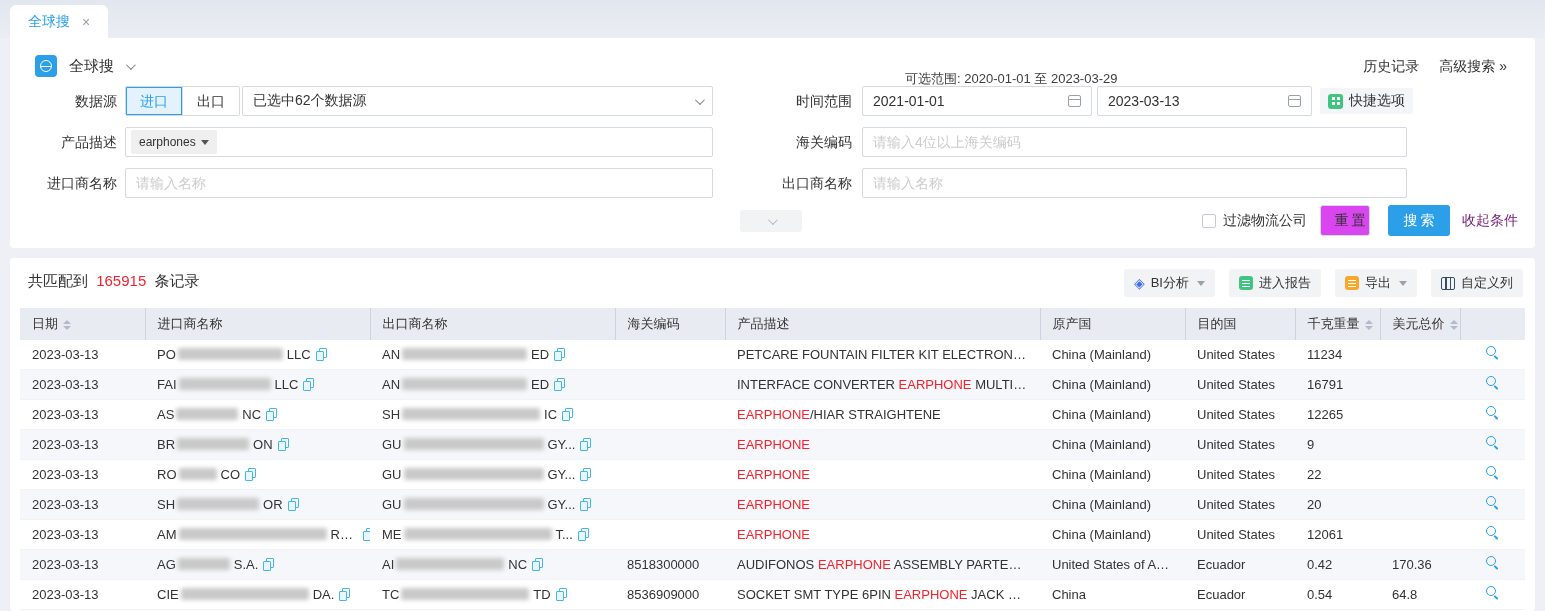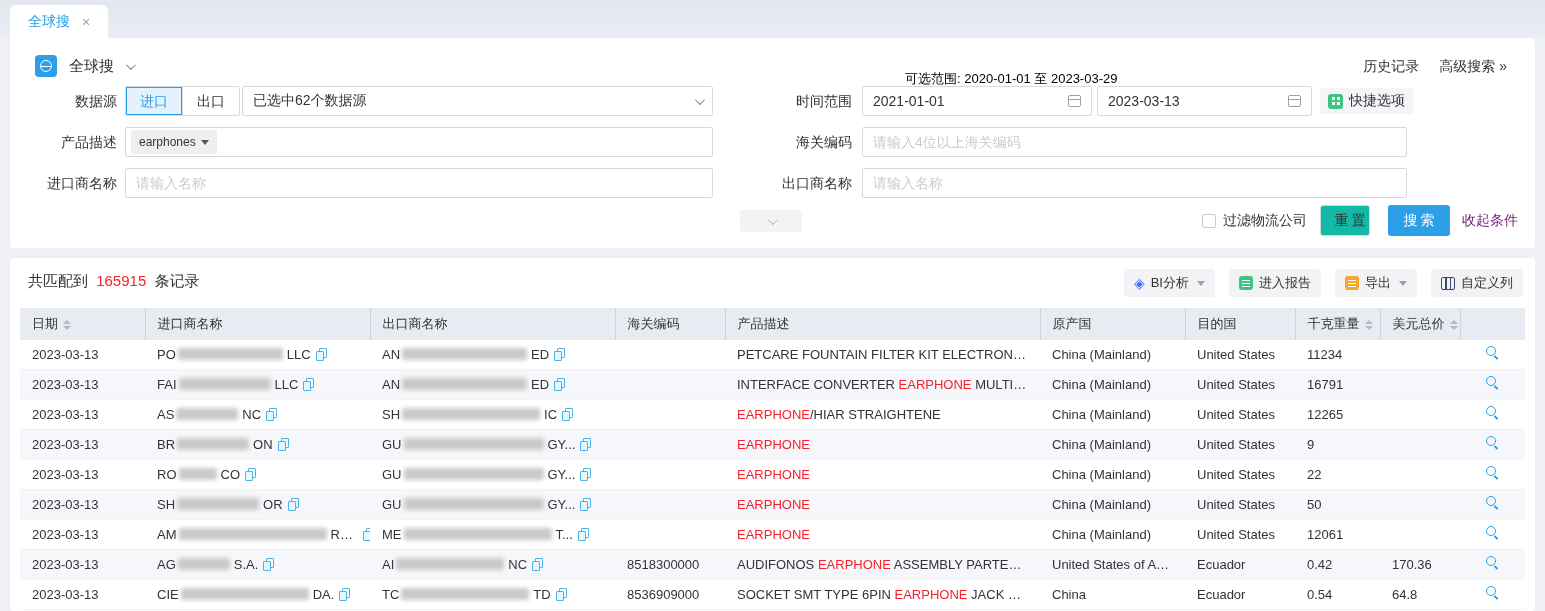--- a/index.html
+++ b/index.html
@@ -24,21 +24,21 @@
   .globe-ico { width:22px; height:22px; background:#2b9fe8; border-radius:4px; position:relative; }
   .globe-ico::before { content:""; position:absolute; left:5px; top:5px; width:10px; height:10px;
     border:1.5px solid #fff; border-radius:50%; }
   .globe-ico::after { content:""; position:absolute; left:5px; top:10.5px; width:12px; height:1.5px; background:#fff; }
   .p-title .txt { font-size:15px; color:#333; }
   .chev { display:inline-block; width:7px; height:7px; border-right:1.5px solid #7a8088;
     border-bottom:1.5px solid #7a8088; transform:rotate(45deg) translateY(-2px); }
   .top-links { position:absolute; right:28px; top:20px; display:flex; gap:20px; font-size:14px; color:#333; }
   .top-links span { cursor:pointer; }
 
-  .date-hint { position:absolute; left:895px; top:32px; font-size:13px; color:#000000; }
+  .date-hint { position:absolute; left:895px; top:32px; font-size:13px; color:#404040; }
 
   .f-label { position:absolute; font-size:14px; color:#333; text-align:right; line-height:30px; }
   .lab-l { left:20px; width:87px; }
   .lab-r { left:765px; width:77px; }
 
   .inputbox { position:absolute; height:30px; border:1px solid #d5d9e0; border-radius:2px;
     background:#fff; display:flex; align-items:center; padding:0 10px; font-size:14px; }
   .inputbox input { border:none; outline:none; width:100%; font-size:14px; color:#333;
     font-family:inherit; background:transparent; }
   .inputbox input::placeholder { color:#ccc; }
@@ -66,21 +66,21 @@
     border-top:5px solid #555; }
 
   .collapse-pill { position:absolute; left:730px; top:172px; width:62px; height:22px; background:#f2f3f5;
     border-radius:3px; display:flex; align-items:center; justify-content:center; cursor:pointer; }
   .collapse-pill .chev { border-color:#b3b9c4; }
 
   .cbx-group { position:absolute; top:174px; display:flex; align-items:center; gap:7px;
     font-size:14px; color:#333; cursor:pointer; }
   .cbx { width:14px; height:14px; border:1px solid #c6cad2; border-radius:2px; background:#fff; }
 
-  .btn-reset { position:absolute; left:1310px; top:167px; width:50px; height:31px; background:#14b8a6;
+  .btn-reset { position:absolute; left:1310px; top:167px; width:50px; height:31px; background:#d946ef;
     border:1px solid #d5d9e0; border-radius:3px; font-size:14px; color:#333; cursor:pointer;
     letter-spacing:3px; padding-left:13px; font-family:inherit; }
   .btn-search { position:absolute; left:1378px; top:167px; width:62px; height:31px; background:#2b9fe8;
     border:none; border-radius:3px; font-size:14px; color:#fff; cursor:pointer;
     letter-spacing:3px; padding-left:3px; font-family:inherit; }
   .collapse-link { position:absolute; left:1452px; top:174px; font-size:14px; color:#701a75; cursor:pointer; }
 
   
   .res-bar { position:absolute; left:18px; top:14px; font-size:15px; color:#333; }
   .res-bar .red { color:#f5222d; margin:0 4px; }
@@ -345,21 +345,21 @@
     <td class="act"><span class="mag"></span></td>
   </tr>
           <tr>
     <td>2023-03-13</td>
     <td><span class="nm">SH<span class="blur" style="width: 82px;"></span>OR</span><span class="copy-ico"></span></td>
     <td><span class="nm">GU<span class="blur" style="width: 140px;"></span>GY...</span><span class="copy-ico"></span></td>
     <td></td>
     <td><span class="desc"><span class="hl">EARPHONE</span></span></td>
     <td>China (Mainland)</td>
     <td>United States</td>
-    <td>50</td>
+    <td>20</td>
     <td></td>
     <td class="act"><span class="mag"></span></td>
   </tr>
           <tr>
     <td>2023-03-13</td>
     <td><span class="nm">AM<span class="blur" style="width: 148px;"></span>RP...</span><span class="copy-ico"></span></td>
     <td><span class="nm">ME<span class="blur" style="width: 148px;"></span>T...</span><span class="copy-ico"></span></td>
     <td></td>
     <td><span class="desc"><span class="hl">EARPHONE</span></span></td>
     <td>China (Mainland)</td>

